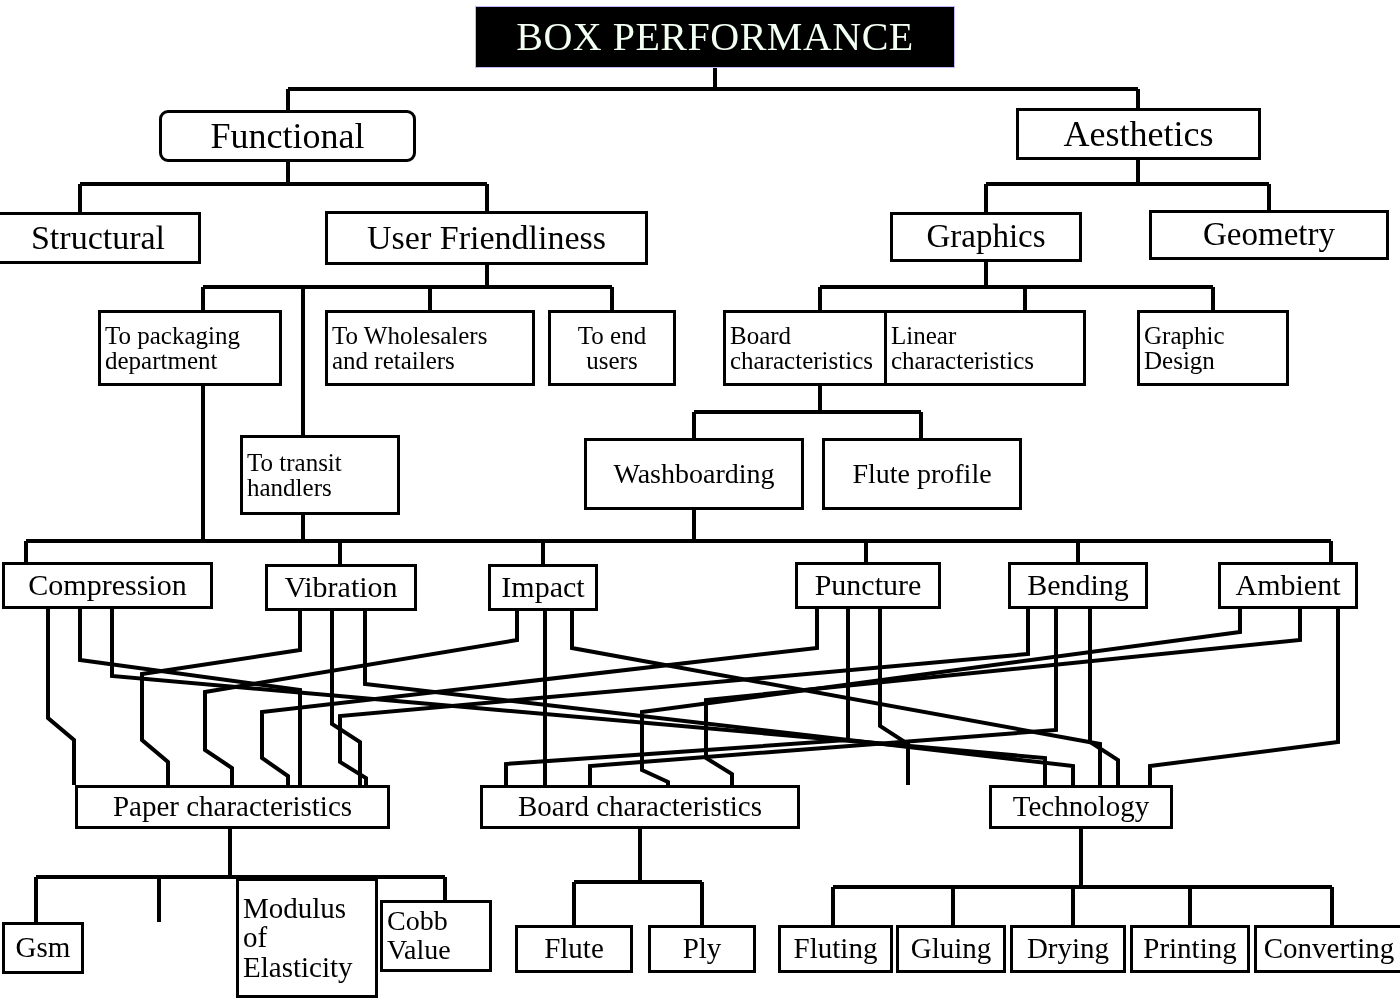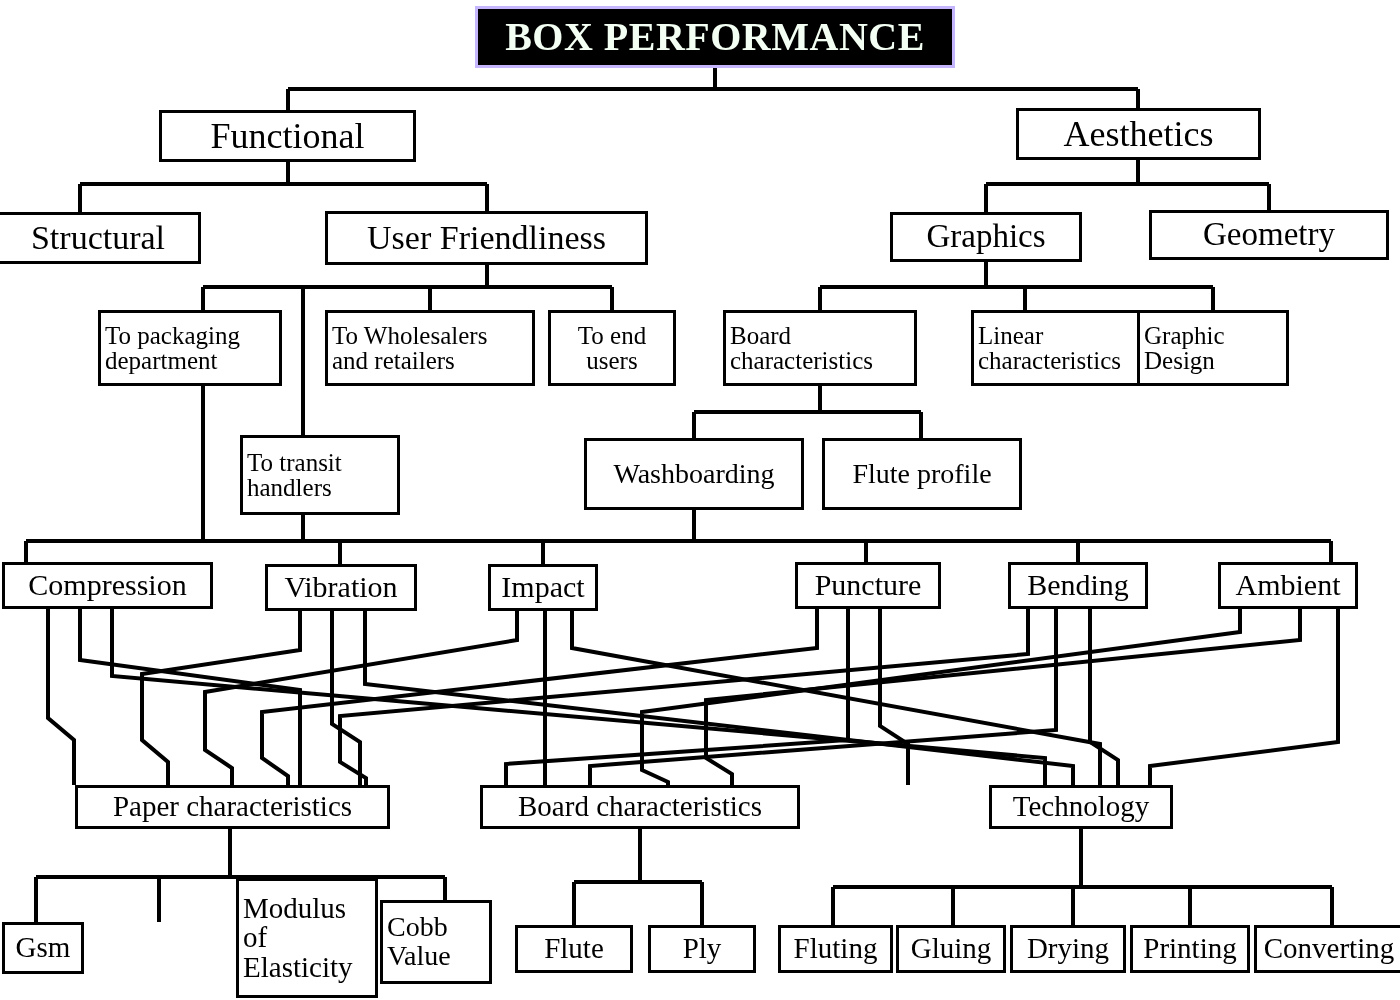--- a/index.html
+++ b/index.html
@@ -6,22 +6,22 @@
   body{width:1400px;height:1000px;overflow:hidden;
        font-family:"Liberation Serif","DejaVu Serif",serif;}
   #stage{position:relative;width:1400px;height:1000px;background:#fff;}
   svg#wires{position:absolute;left:0;top:0;width:1400px;height:1000px;}
   .node{position:absolute;box-sizing:border-box;background:#ffffff;
         border:3px solid #000;display:flex;align-items:center;
         justify-content:center;text-align:center;line-height:1.02;
         color:#000;overflow:hidden;}
   .node.left{justify-content:flex-start;text-align:left;}
   .node span{display:block;padding:0 4px;}
-  .root{background:#000;border:3px solid #c4b5fd;color:#f2fff2;
-        font-weight:bold;letter-spacing:.5px;}
+  .root{background:#000;border:1px solid #c4b5fd;color:#f2fff2;
+        font-weight:normal;letter-spacing:.5px;}
   .root span{padding:0 6px;}
 </style>
 </head>
 <body>
 
 <div id="stage">
 
   <svg id="wires" viewBox="0 0 1400 1000" xmlns="http://www.w3.org/2000/svg">
     <g fill="none" stroke="#000" stroke-width="4" stroke-linecap="butt" stroke-linejoin="miter">
 
@@ -74,21 +74,21 @@
 
       <path d="M640,829 L640,882 M574,882 L702,882 M574,882 L574,925 M702,882 L702,925"></path>
 
       <path d="M1081,829 L1081,887 M833,887 L1332,887 M833,887 L833,925 M953,887 L953,925 M1073,887 L1073,925 M1190,887 L1190,925 M1332,887 L1332,925"></path>
     </g>
   </svg>
 
   <div class="node root" id="n-root" style="left: 475px; top: 6px; width: 480px; height: 62px; font-size: 40px;">
       <span>BOX PERFORMANCE</span>
     </div>
-  <div class="node" id="n-functional" style="left: 159px; top: 110px; width: 257px; height: 52px; font-size: 36px;">
+  <div class="node" id="n-functional" style="left: 159px; top: 110px; width: 257px; height: 52px; font-size: 36px; border-radius: 9px;">
       <span>Functional</span>
     </div>
   <div class="node" id="n-aesthetics" style="left: 1016px; top: 108px; width: 245px; height: 52px; font-size: 36px;">
       <span>Aesthetics</span>
     </div>
   <div class="node" id="n-structural" style="left: -5px; top: 212px; width: 206px; height: 52px; font-size: 34px;">
       <span>Structural</span>
     </div>
   <div class="node" id="n-user_friendliness" style="left: 325px; top: 211px; width: 323px; height: 54px; font-size: 34px;">
       <span>User Friendliness</span>
@@ -105,21 +105,21 @@
     </div>
   <div class="node left" id="n-to_wholesalers" style="left: 325px; top: 310px; width: 210px; height: 76px; font-size: 25px;">
       <span>To Wholesalers and retailers</span>
     </div>
   <div class="node" id="n-to_end_users" style="left: 548px; top: 310px; width: 128px; height: 76px; font-size: 25px;">
       <span>To end users</span>
     </div>
   <div class="node left" id="n-board_char_top" style="left: 723px; top: 310px; width: 194px; height: 76px; font-size: 25px;">
       <span>Board characteristics</span>
     </div>
-  <div class="node left" id="n-linear_char" style="left: 971px; top: 310px; width: 202px; height: 76px; font-size: 25px;">
+  <div class="node left" id="n-linear_char" style="left: 884px; top: 310px; width: 202px; height: 76px; font-size: 25px;">
       <span>Linear characteristics</span>
     </div>
   <div class="node left" id="n-to_transit" style="left: 240px; top: 435px; width: 160px; height: 80px; font-size: 25px;">
       <span>To transit handlers</span>
     </div>
 
   <div class="node left" id="n-graphic_design" style="left: 1137px; top: 310px; width: 152px; height: 76px; font-size: 25px;">
       <span>Graphic Design</span>
     </div>
   <div class="node" id="n-washboarding" style="left: 584px; top: 438px; width: 220px; height: 72px; font-size: 28px;">
@@ -157,21 +157,21 @@
   <div class="node" id="n-technology" style="left: 989px; top: 785px; width: 184px; height: 44px; font-size: 29px;">
       <span>Technology</span>
     </div>
 
   <div class="node" id="n-gsm" style="left: 2px; top: 922px; width: 82px; height: 52px; font-size: 29px;">
       <span>Gsm</span>
     </div>
   <div class="node left" id="n-modulus" style="left: 236px; top: 878px; width: 142px; height: 120px; font-size: 29px;">
       <span>Modulus of Elasticity</span>
     </div>
-  <div class="node left" id="n-cobb_value" style="left: 380px; top: 900px; width: 112px; height: 84px; font-size: 28px;">
+  <div class="node left" id="n-cobb_value" style="left: 380px; top: 900px; width: 112px; height: 72px; font-size: 28px;">
       <span>Cobb Value</span>
     </div>
   <div class="node" id="n-flute" style="left: 515px; top: 925px; width: 118px; height: 48px; font-size: 29px;">
       <span>Flute</span>
     </div>
   <div class="node" id="n-ply" style="left: 648px; top: 925px; width: 108px; height: 48px; font-size: 29px;">
       <span>Ply</span>
     </div>
   <div class="node" id="n-fluting" style="left: 778px; top: 925px; width: 115px; height: 48px; font-size: 29px;">
       <span>Fluting</span>

